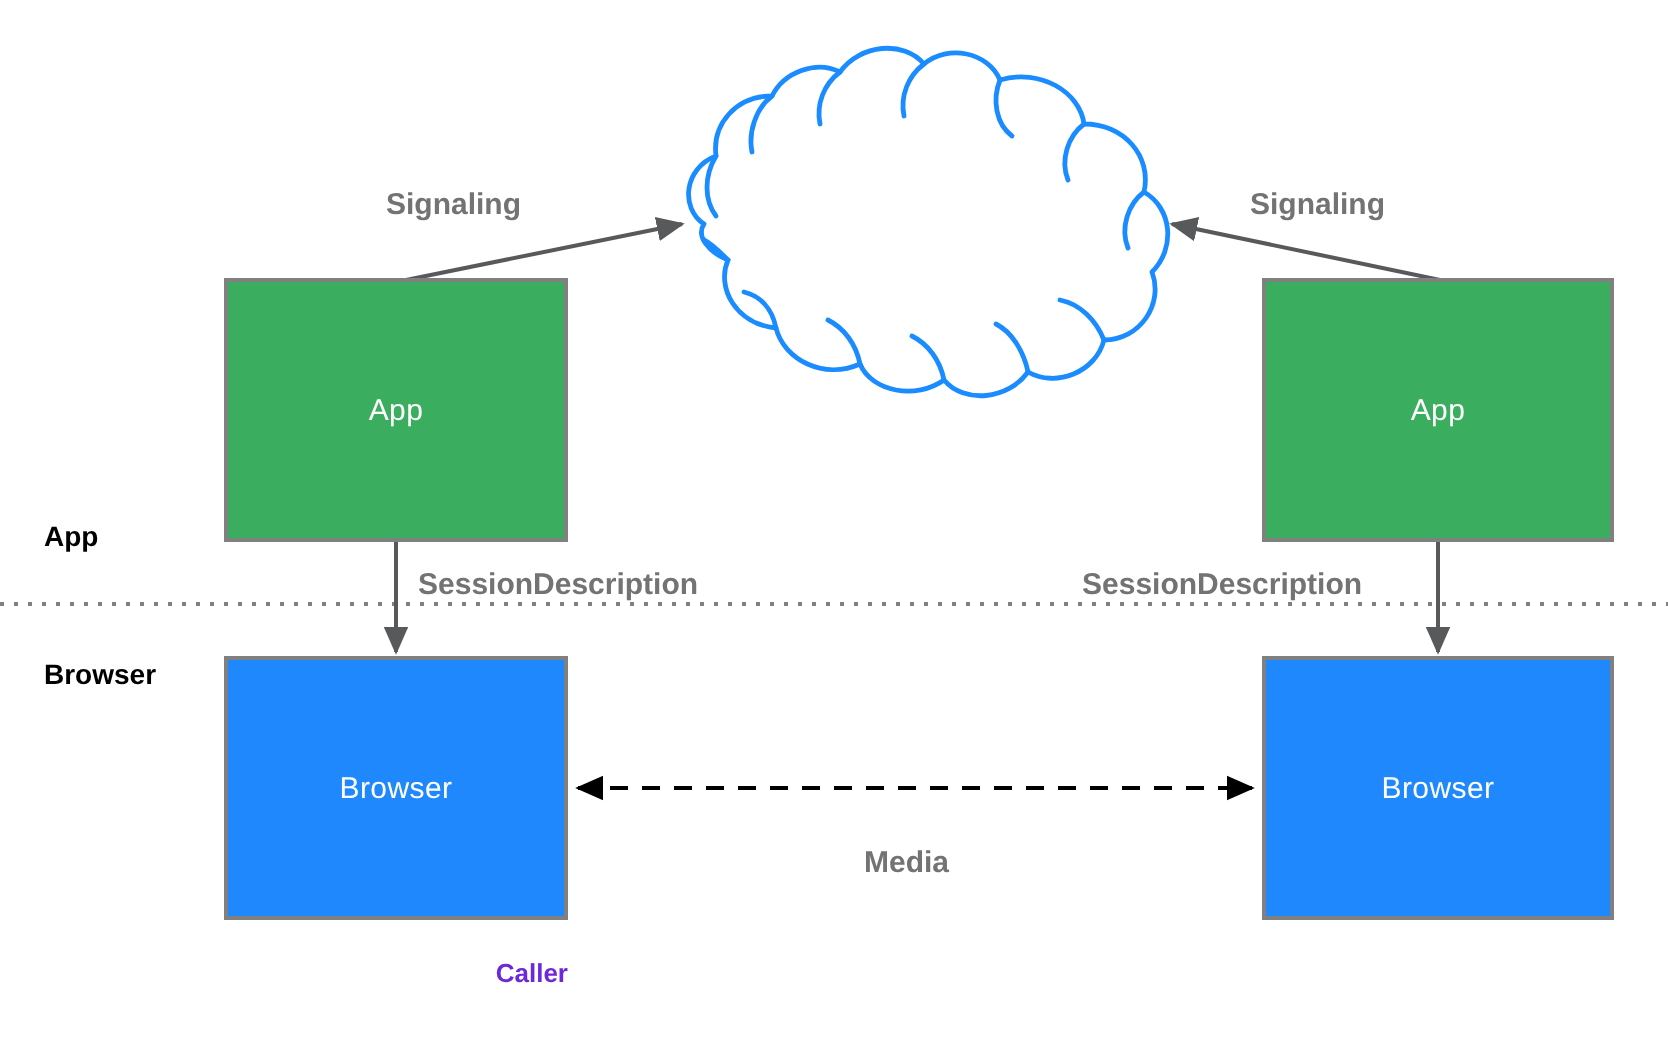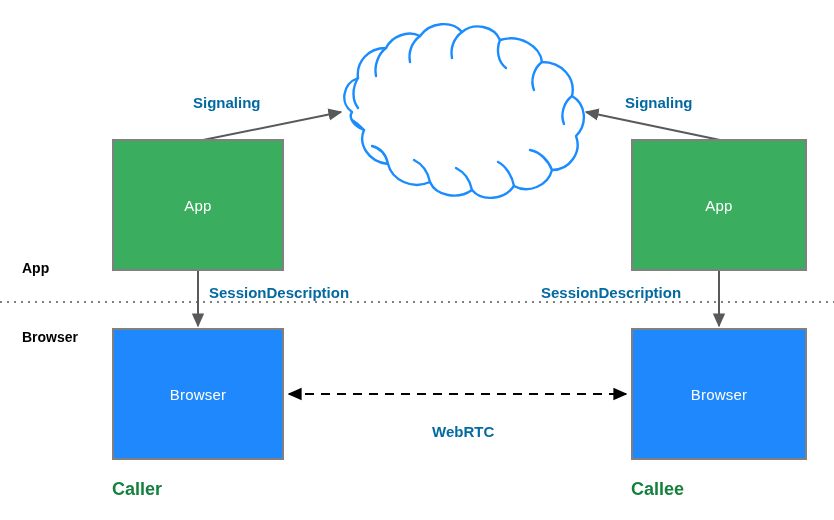--- a/index.html
+++ b/index.html
@@ -37,47 +37,47 @@
     color: #ffffff;
     font-family: "Liberation Sans", sans-serif;
     font-size: 15px;
     font-weight: 400;
     letter-spacing: 0.2px;
     line-height: 1;
     user-select: none;
   }
   .edge-label {
     position: absolute;
-    color: #0369a1;
+    color: #737373;
     font-family: "Liberation Sans", sans-serif;
     font-size: 15px;
     font-weight: bold;
     line-height: 1;
     white-space: nowrap;
     user-select: none;
   }
   .layer-label {
     position: absolute;
     color: #000000;
     font-family: "Liberation Sans", sans-serif;
     font-size: 14px;
     font-weight: bold;
     line-height: 1;
     white-space: nowrap;
     user-select: none;
   }
   .role-label {
     position: absolute;
-    color: #15803d;
+    color: #6d28d9;
     font-family: "Liberation Sans", sans-serif;
-    font-size: 18px;
+    font-size: 13px;
     font-weight: bold;
     line-height: 1;
     white-space: nowrap;
-    text-align: left;
+    text-align: right;
     user-select: none;
   }
 </style>
 </head>
 <body>
 
 <div id="diagram-root">
 
   <svg id="diagram-svg" viewBox="0 0 834 520" xmlns="http://www.w3.org/2000/svg">
     <defs>
@@ -152,23 +152,22 @@
   </div>
 
   <div class="edge-label" style="left:193px; top:95px;">Signaling</div>
 
   <div class="edge-label" style="left:625px; top:95px;">Signaling</div>
 
   <div class="edge-label" style="left:209px; top:285px;">SessionDescription</div>
 
   <div class="edge-label" style="left:541px; top:285px;">SessionDescription</div>
 
-  <div class="edge-label" style="left:432px; top:424px;">WebRTC</div>
+  <div class="edge-label" style="left:432px; top:424px;">Media</div>
 
   <div class="layer-label" style="left:22px; top:261px;">App</div>
 
   <div class="layer-label" style="left:22px; top:330px;">Browser</div>
 
   <div class="role-label" style="left:112px; top:480px; width:172px;">Caller</div>
 
-  <div class="role-label" style="left:631px; top:480px; width:176px;">Callee</div>
 
 </div>
 
 </body></html>

